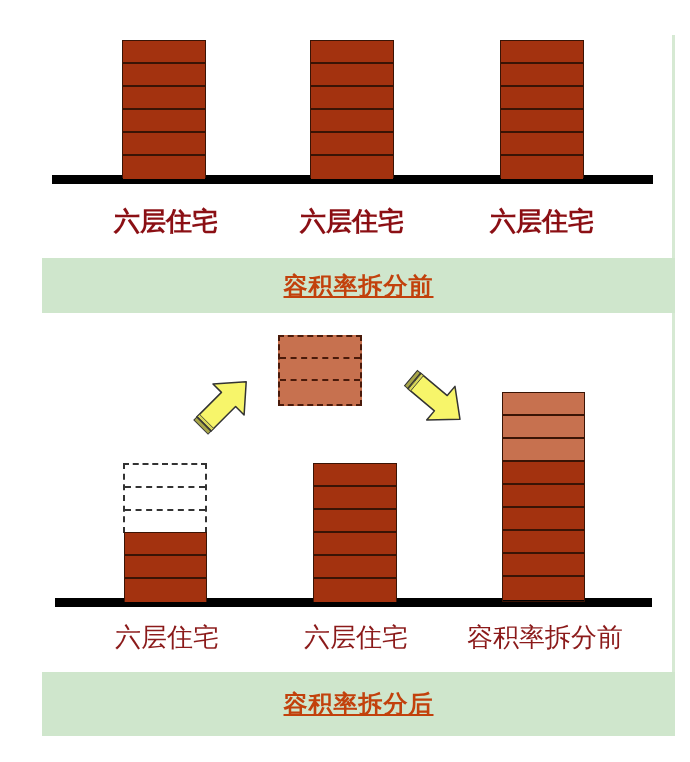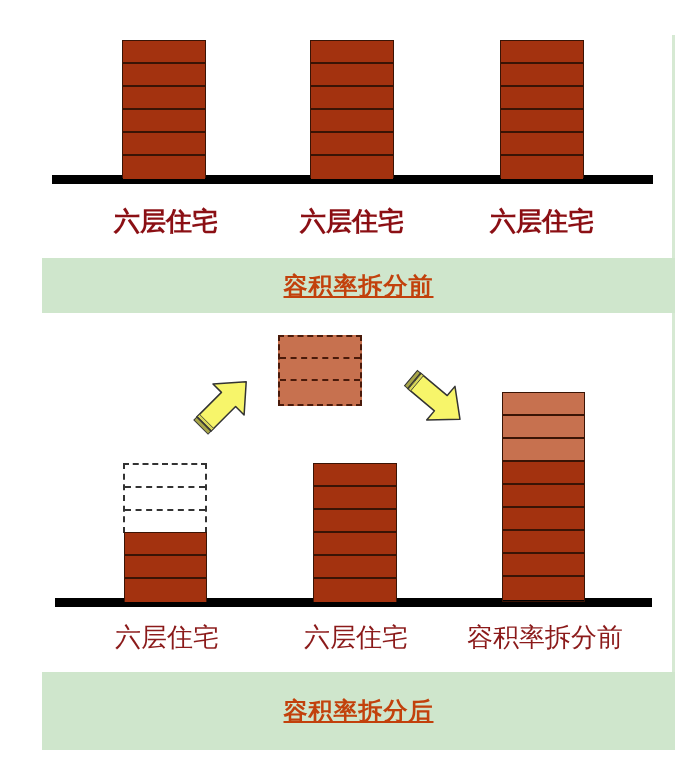--- a/index.html
+++ b/index.html
@@ -120,16 +120,16 @@
       <div class="floor"></div>
       <div class="floor"></div>
       <div class="floor"></div>
       <div class="floor"></div>
   </div>
 
   <div class="label" style="left:92px; top:620px; width:150px;">六层住宅</div>
   <div class="label" style="left:290px; top:620px; width:132px;">六层住宅</div>
   <div class="label" style="left:460px; top:620px; width:170px;">容积率拆分前</div>
 
-  <div class="band" style="top:672px; height:78px;">
+  <div class="band" style="top:672px; height:64px;">
     <span>容积率拆分后</span>
   </div>
 </div>
 
 </body></html>

